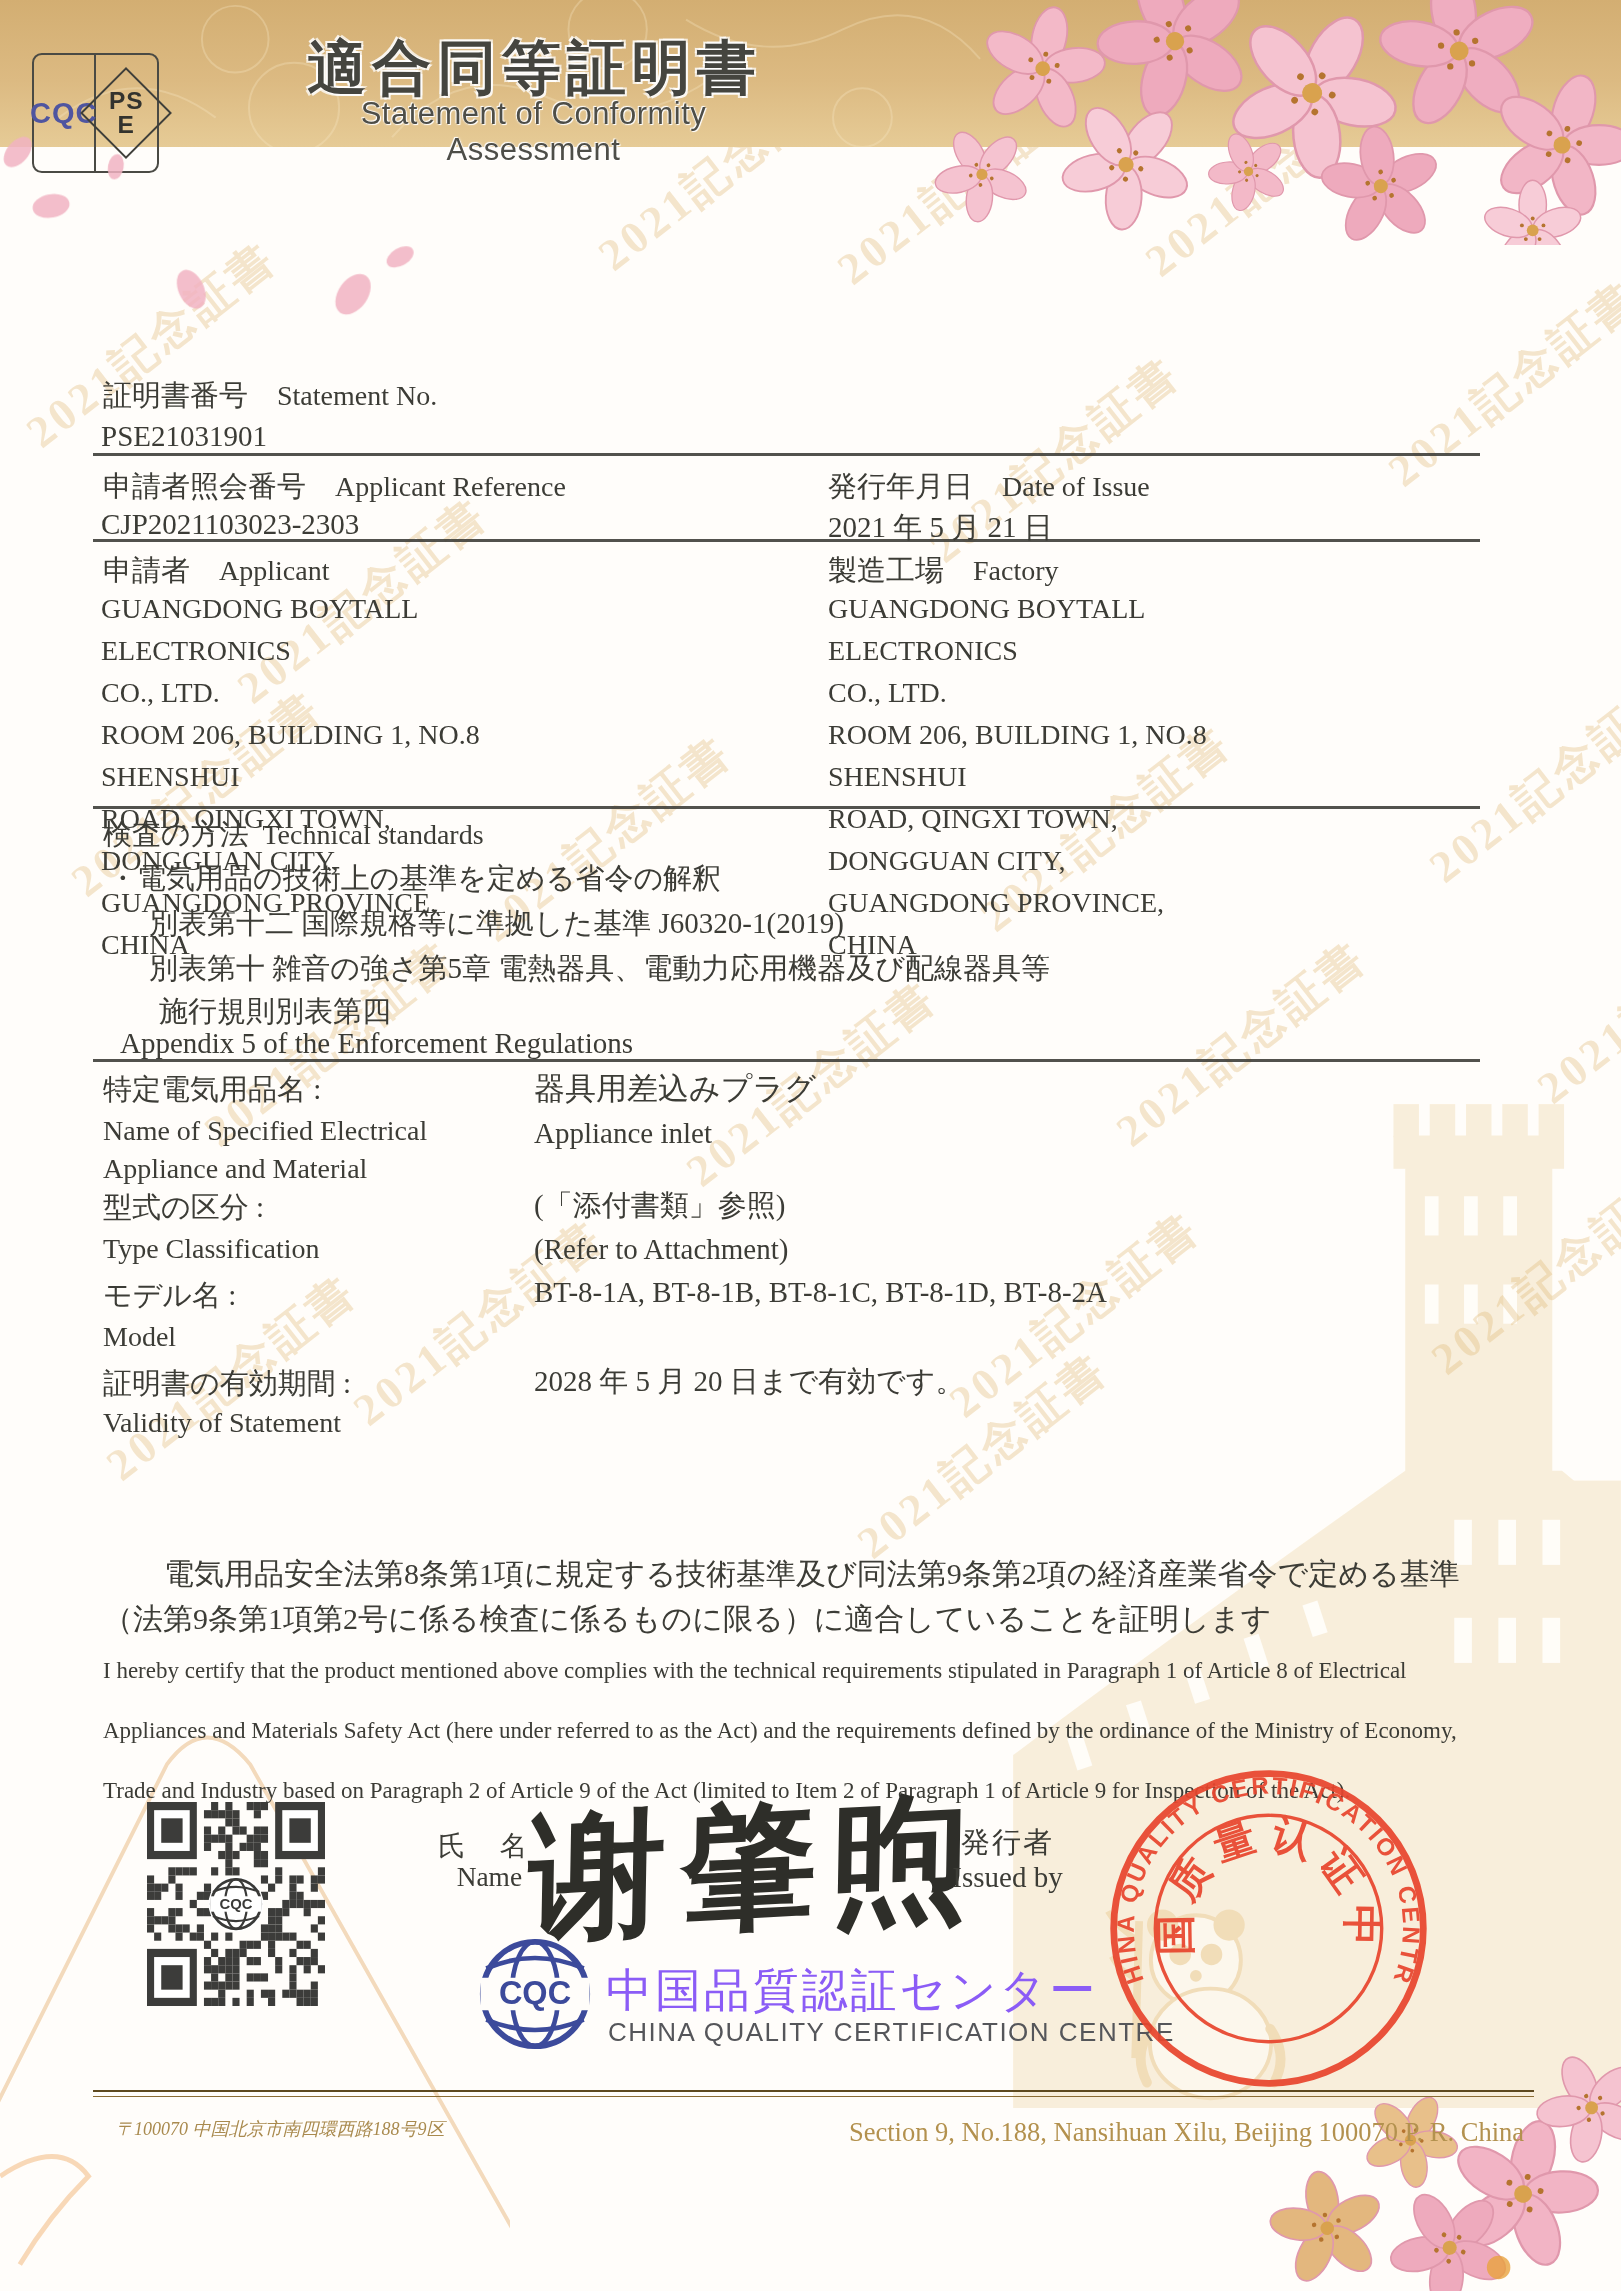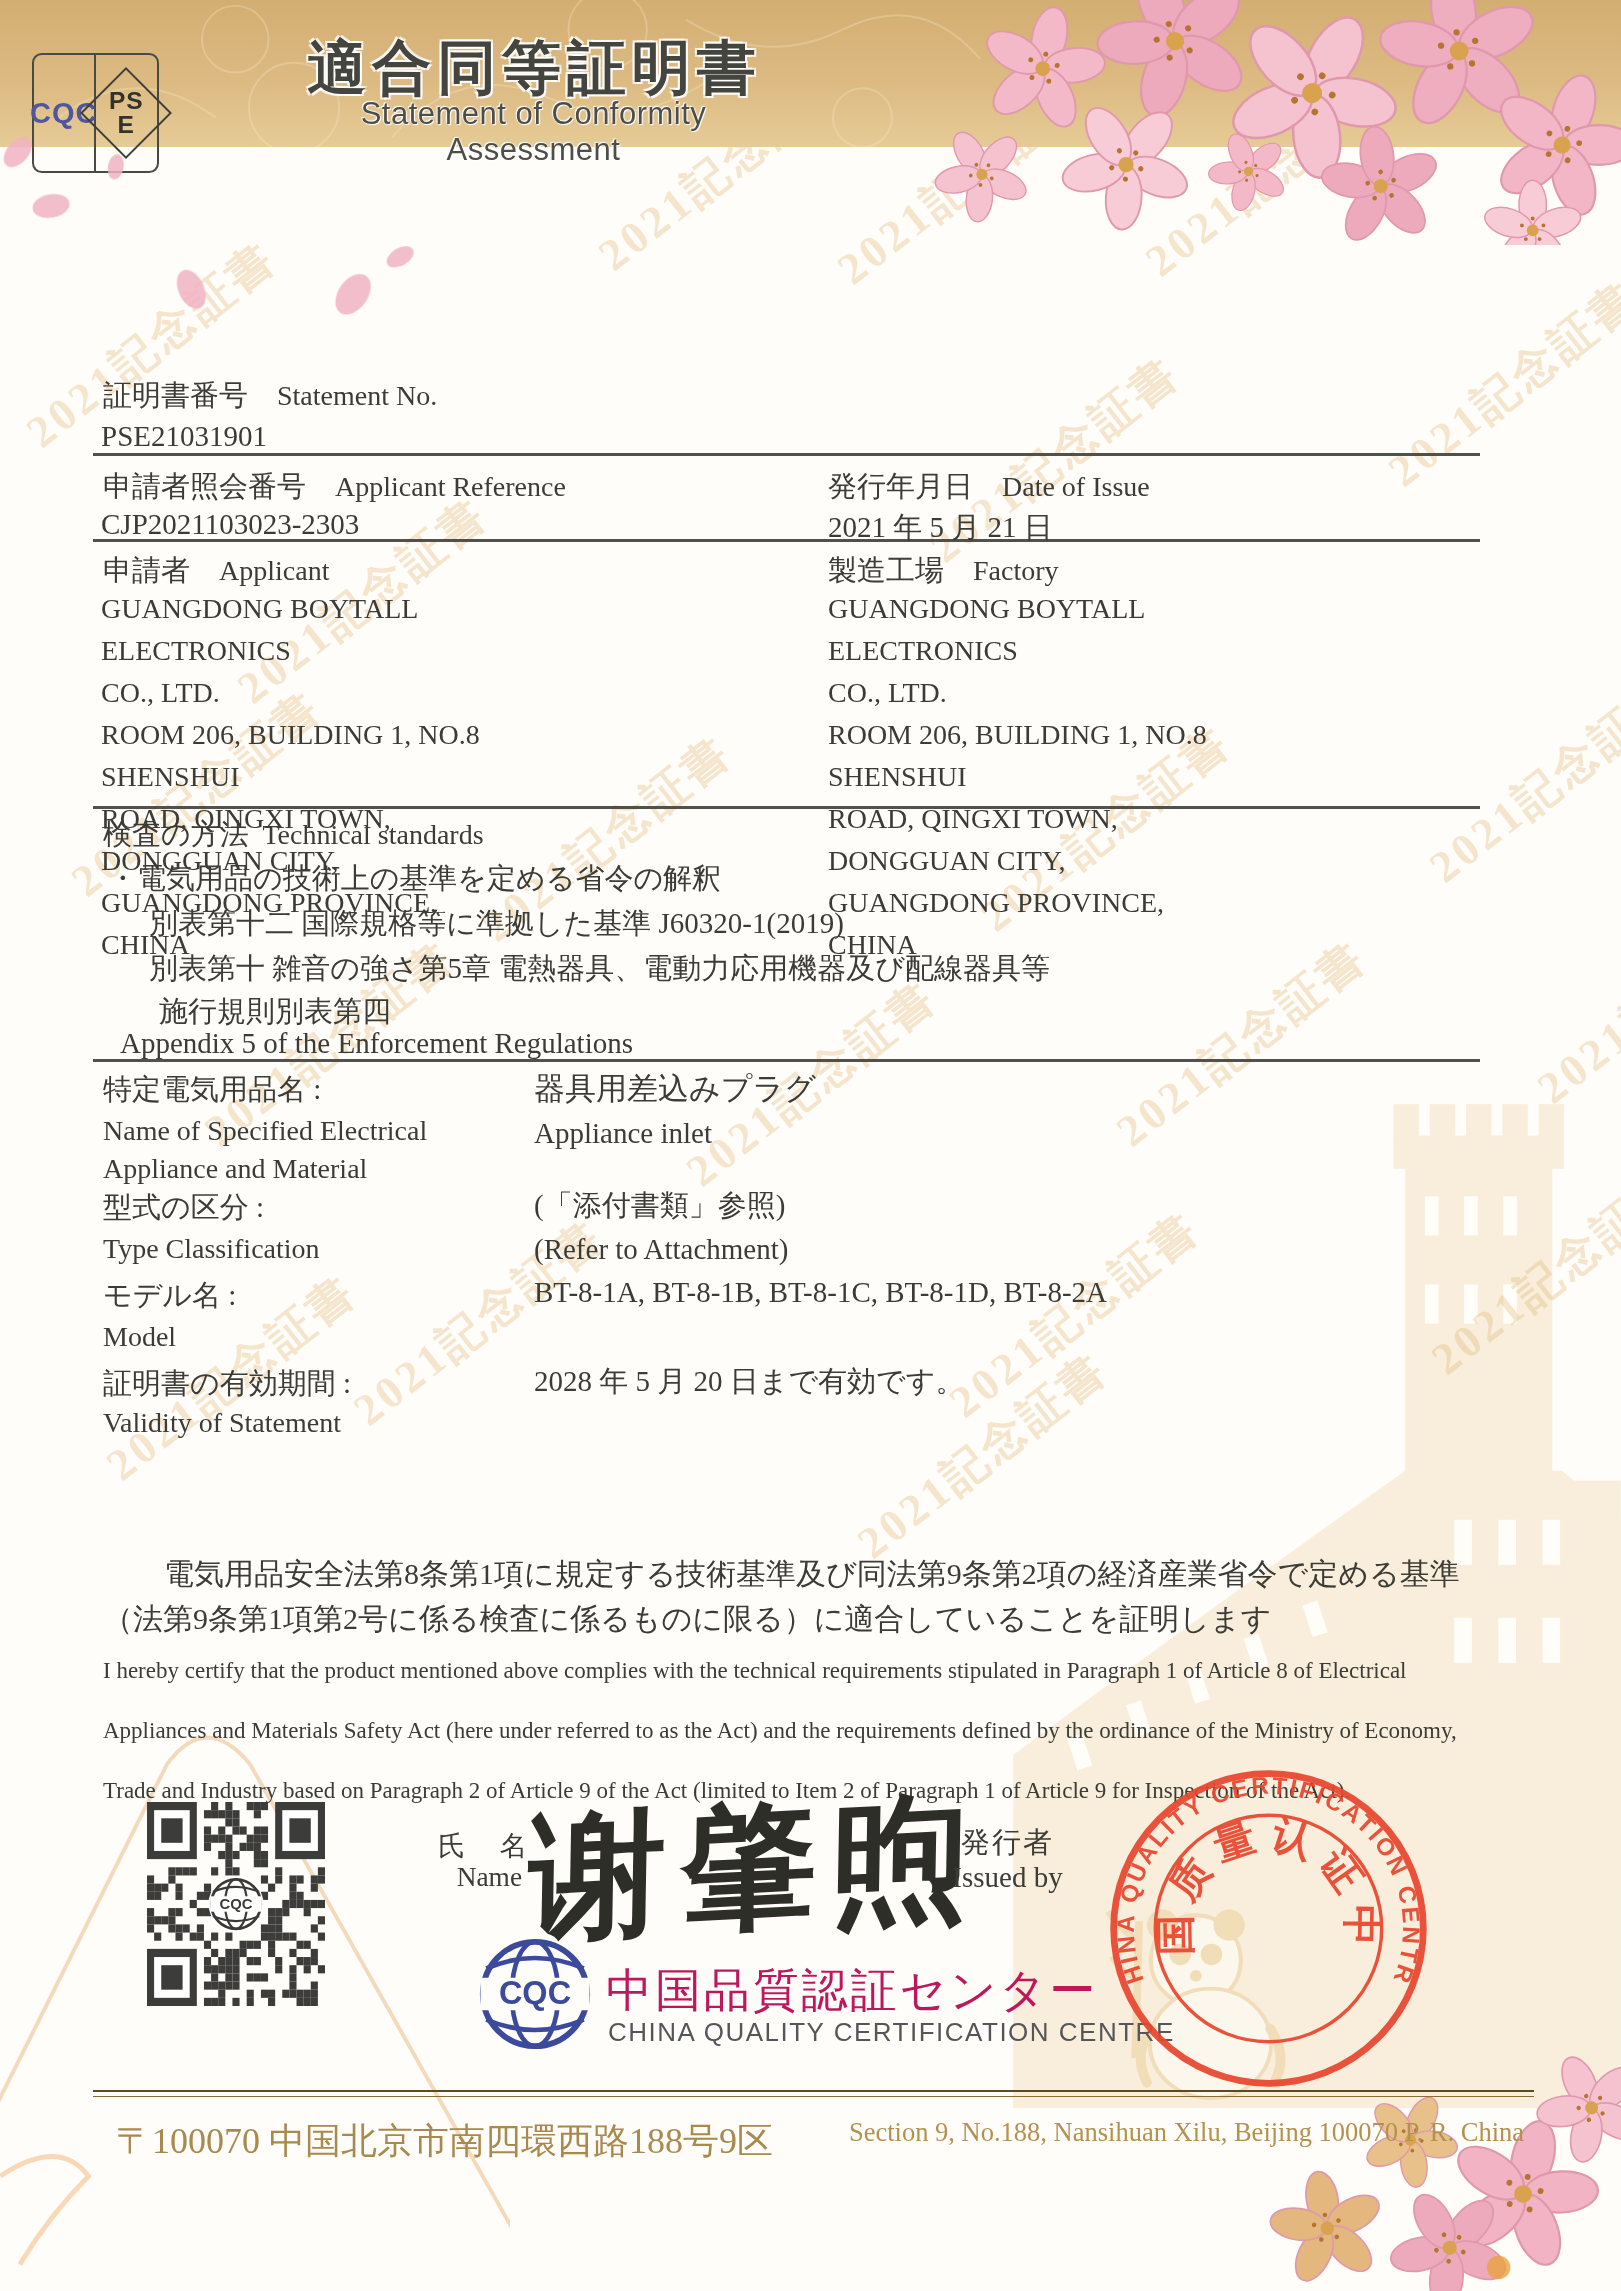--- a/index.html
+++ b/index.html
@@ -74,26 +74,26 @@
   .globe-blue { color:#3c4a9b; }
   .name-label { position:absolute; left:438px; top:1831px; text-align:center; line-height:31px; }
   .name-label .jp-row { font-size:27.4px; letter-spacing:13.7px; }
   .name-label .en-row { font-size:27.4px; }
   .signature { position:absolute; left:529px; top:1776px; font-size:137px; font-weight:bold; color:#2e2e29;
      letter-spacing:13.7px; transform:rotate(-3deg) skewX(-4deg); white-space:nowrap; }
   .issued-label { position:absolute; left:944px; top:1825px; text-align:center; line-height:35px; width:127px;}
   .issued-label .jp-row { font-size:29px; letter-spacing:2px; }
   .issued-label .en-row { font-size:29px; }
   .cqc-globe-big { position:absolute; left:477px; top:1936px; width:116px; height:116px; }
-  .org-ja { position:absolute; left:606px; top:1960px; font-size:46px; color:#be185d; letter-spacing:2.9px; white-space:nowrap; }
+  .org-ja { position:absolute; left:606px; top:1960px; font-size:46px; color:#8b5cf6; letter-spacing:2.9px; white-space:nowrap; }
   .org-en { position:absolute; left:608px; top:2017px; font-family:"Liberation Sans","DejaVu Sans",sans-serif;
      font-size:26px; color:#55565a; letter-spacing:1.5px; white-space:nowrap; }
   .stamp { position:absolute; left:1104px; top:1764px; width:329px; height:329px; opacity:.93; }
   
-  .footer-left { position:absolute; left:116px; top:2117px; font-size:36px; color:#a98a4e; white-space:nowrap; }
+  .footer-left { position:absolute; left:116px; top:2117px; font-size:18px; color:#a98a4e; white-space:nowrap;font-style:italic; }
   .footer-right { position:absolute; left:849px; top:2117px; font-size:26.5px; color:#b3914e; white-space:nowrap; }
 </style>
 </head>
 <body>
 
 <div class="page">
 
   <svg class="fuji" width="549" height="667" viewBox="0 0 560 680">
     <path d="M -60 680 L 210 140 Q 250 85 295 140 L 600 680 Z" fill="#fffefb" stroke="#f2d4b2" stroke-width="4" opacity=".85"></path>
     <path d="M 40 560 Q 100 520 130 560 Q 90 600 60 650" fill="none" stroke="#f4c08a" stroke-width="5" opacity=".6"></path>

